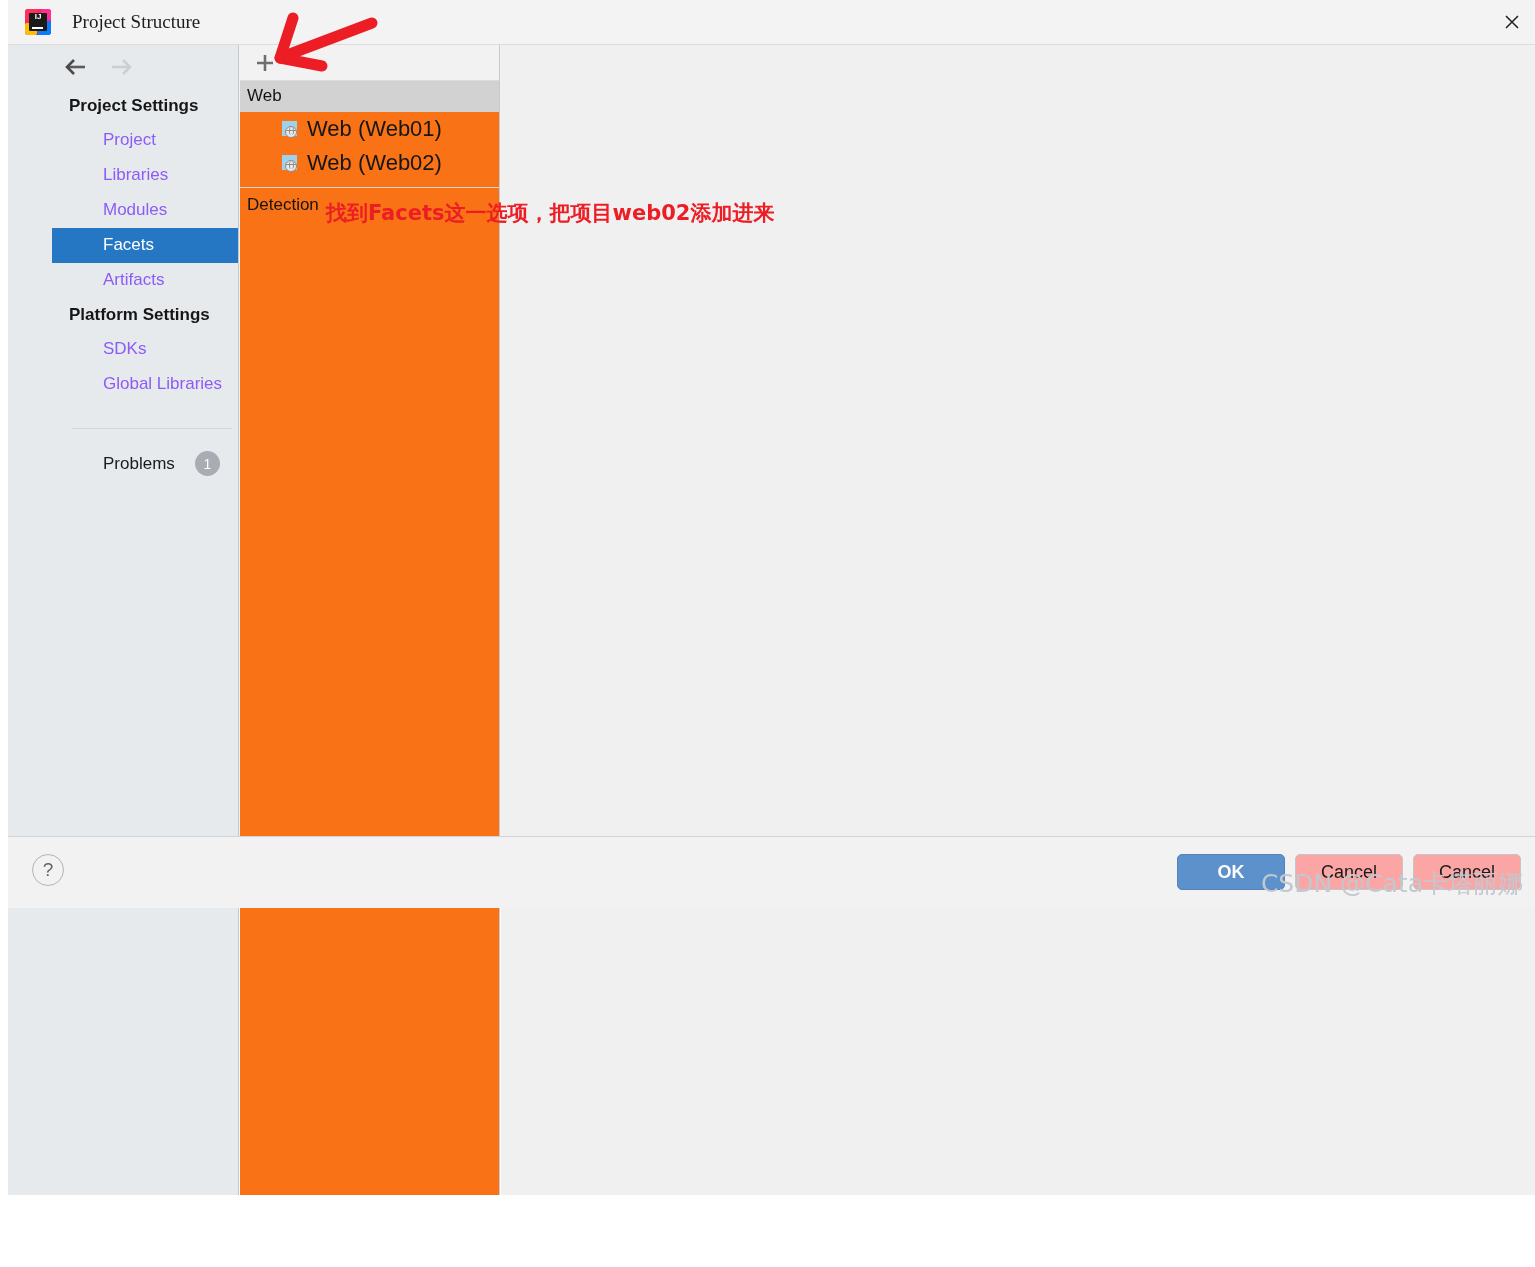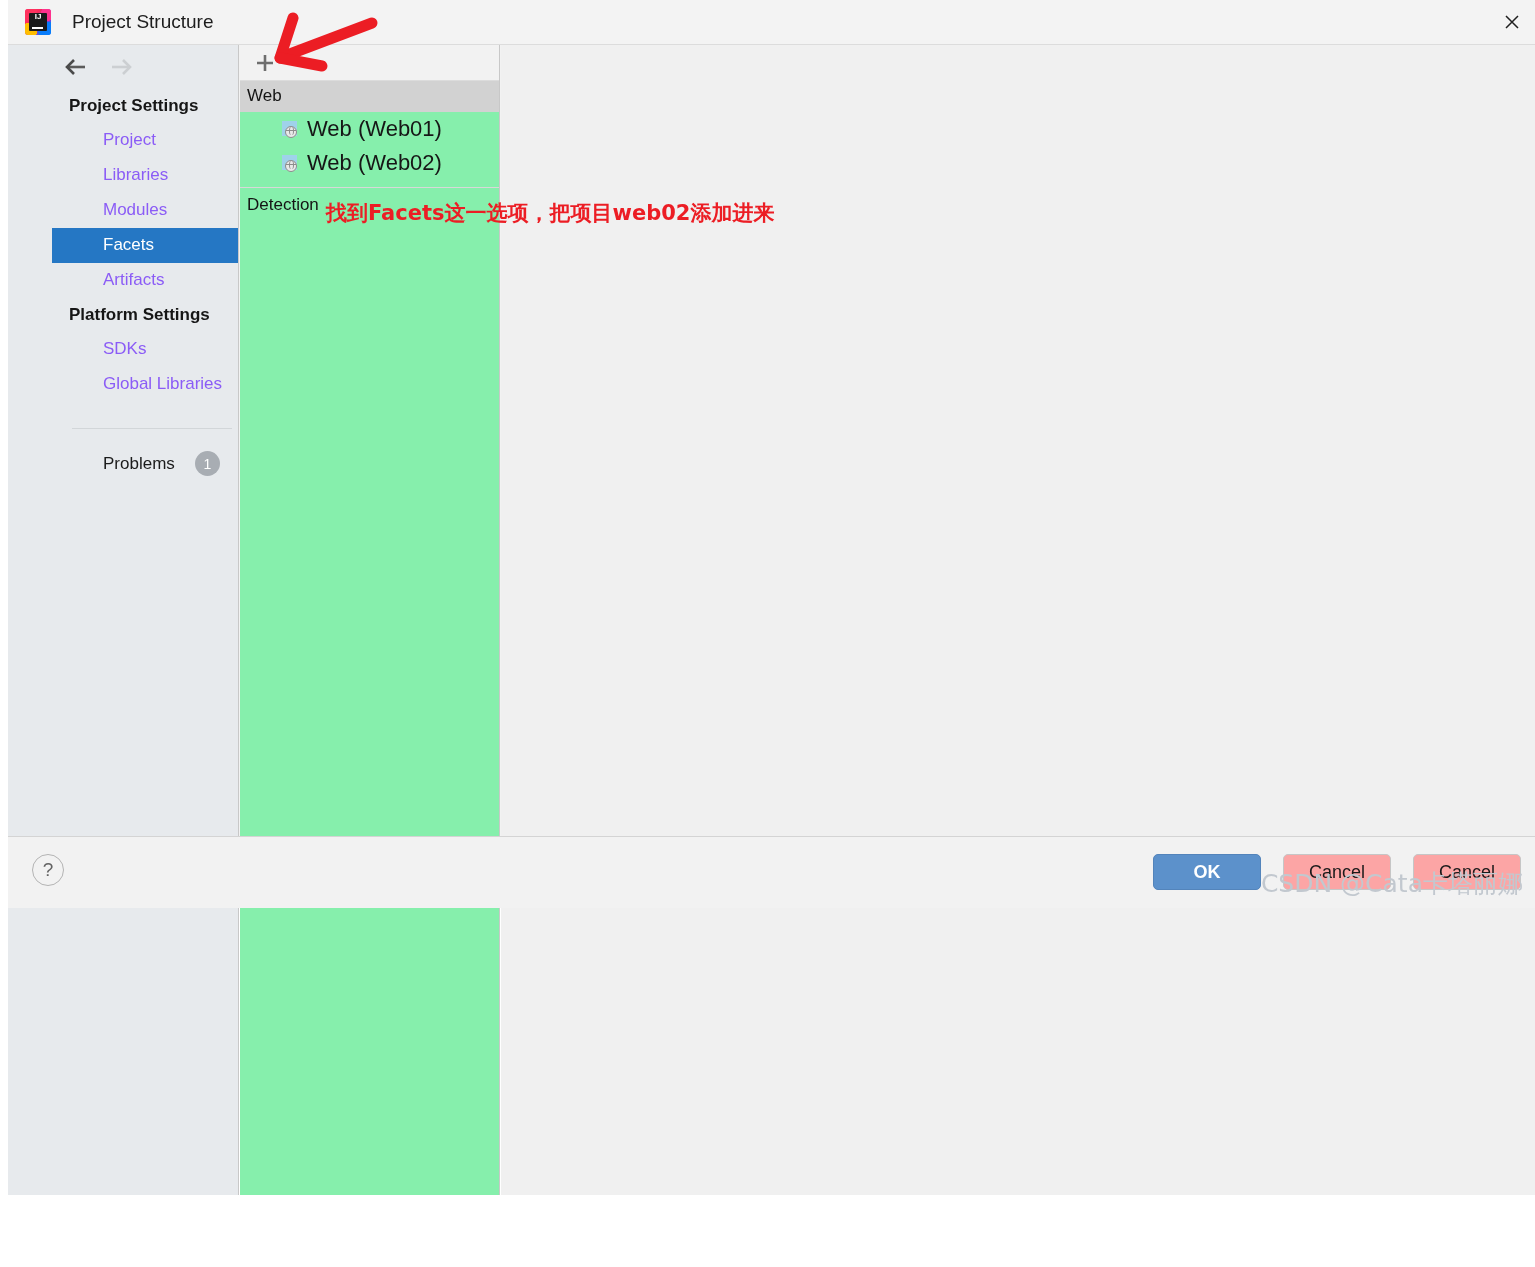--- a/index.html
+++ b/index.html
@@ -66,21 +66,21 @@
   .app-icon .ij-bar {
     position: absolute;
     left: 7px; bottom: 6px;
     width: 11px; height: 2px;
     background: #ffffff;
   }
   .window-title {
     margin-left: 21px;
     font-size: 19px;
     color: #1d1d1d;
-    font-family: Liberation Sans, sans-serif;
+    font-family: Liberation Serif, serif;
   }
   .close-btn {
     position: absolute;
     right: 0; top: 0;
     width: 62px; height: 44px;
     display: flex;
     align-items: center;
     justify-content: center;
   }
   .close-btn svg { display: block; }
@@ -148,21 +148,21 @@
     margin-right: 18px;
     font-family: "Liberation Sans", sans-serif;
   }
 
   
   .tree-panel {
     position: absolute;
     left: 232px; top: 45px;
     width: 260px;
     height: 1150px;
-    background: #86efac;
+    background: #f97316;
     border-right: 1px solid #c8c8c8;
   }
   .tree-toolbar {
     height: 36px;
     background: #f2f2f2;
     border-bottom: 1px solid #dcdcdc;
     display: flex;
     align-items: center;
     padding-left: 12px;
   }
@@ -279,21 +279,21 @@
     display: flex;
     align-items: center;
     justify-content: center;
     background: #f2f2f2;
     font-family: "Liberation Sans", sans-serif;
   }
   .footer-buttons {
     position: absolute;
     right: 22px; top: 17px;
     display: flex;
-    gap: 22px;
+    gap: 10px;
   }
   .btn {
     height: 36px;
     min-width: 108px;
     border-radius: 5px;
     font-size: 18px;
     display: flex;
     align-items: center;
     justify-content: center;
     font-family: "Liberation Sans", sans-serif;

